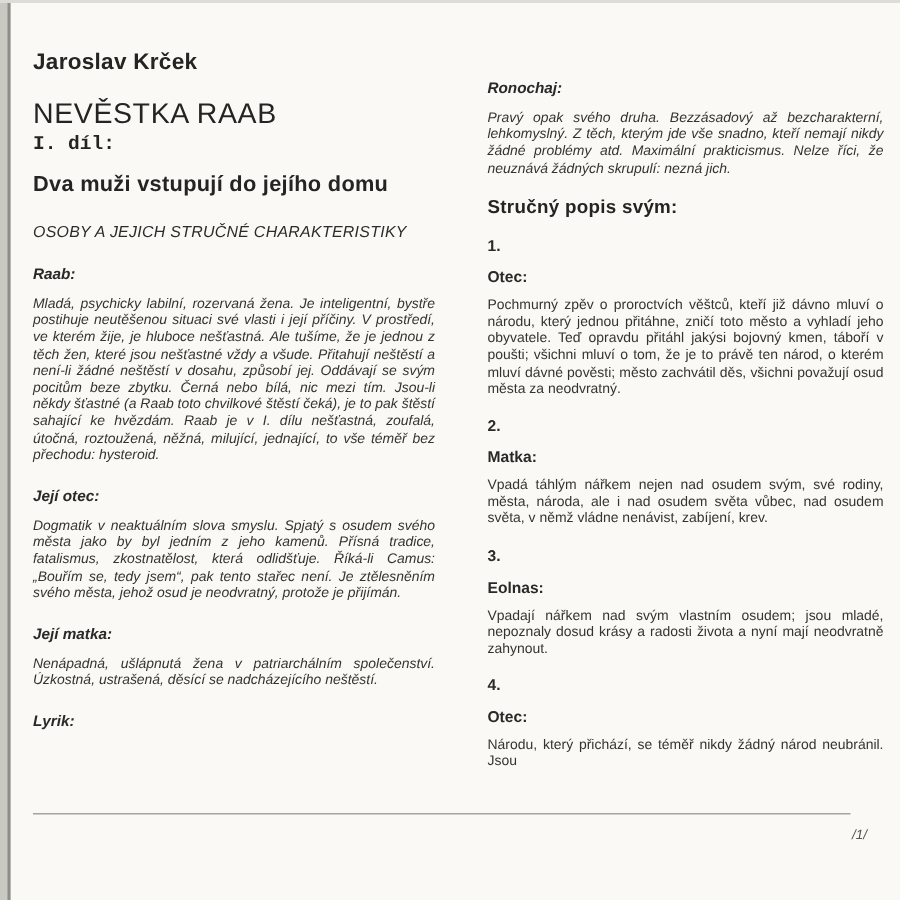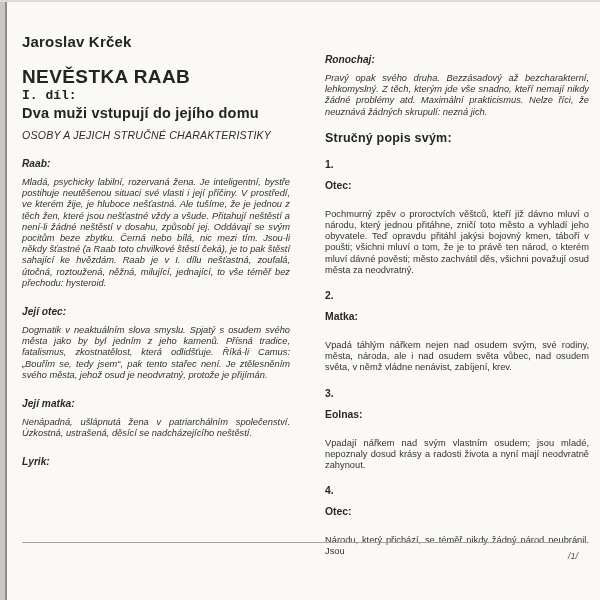--- a/index.html
+++ b/index.html
@@ -31,34 +31,34 @@
   .col-right { width: 264px; margin-left: 13px; }
 
   
   .author {
     margin-top: 32px;
     font-size: 15px; font-weight: bold; line-height: 15px;
     letter-spacing: 0.2px; color: #242422;
   }
   .title {
     margin: 18px 0 0;
-    font-size: 19px; font-weight: bold; line-height: 19px;
+    font-size: 19px; font-weight: normal; line-height: 19px;
     letter-spacing: 0.4px; color: #242422;
   }
   .part-label {
     margin-top: 3px;
     font-size: 13px; font-weight: bold; line-height: 13px; color: #242422; font-family: Liberation Mono, monospace;
   }
   .part-title {
-    margin-top: 4px;
+    margin-top: 14px;
     font-size: 14.5px; font-weight: bold; line-height: 15px;
     letter-spacing: 0.2px; color: #242422;
   }
   .osoby-heading {
-    margin-top: 8px;
+    margin-top: 18px;
     font-size: 10.6px; font-style: italic; line-height: 12px;
     letter-spacing: 0.2px; color: #2c2b29;
   }
 
   
   .char-name {
     margin-top: 17px;
     font-size: 10.2px; font-weight: bold; font-style: italic;
     line-height: 11px; color: #2a2927;
   }
@@ -82,21 +82,21 @@
   }
   .scene-number {
     margin-top: 14px;
     font-size: 10.4px; font-weight: bold; line-height: 11px; color: #2a2927;
   }
   .scene-speaker {
     margin-top: 10px;
     font-size: 10.4px; font-weight: bold; line-height: 11px; color: #2a2927;
   }
   .scene-text {
-    margin: 18px 0 0;
+    margin: 7px 0 0;
     font-size: 9.3px; line-height: 11.2px;
     text-align: justify; color: #343330;
   }
 
   
   .footer-rule {
     position: absolute;
     left: 22px; width: 545px; top: 540px; height: 1px;
     background: #a5a49e;
   }

